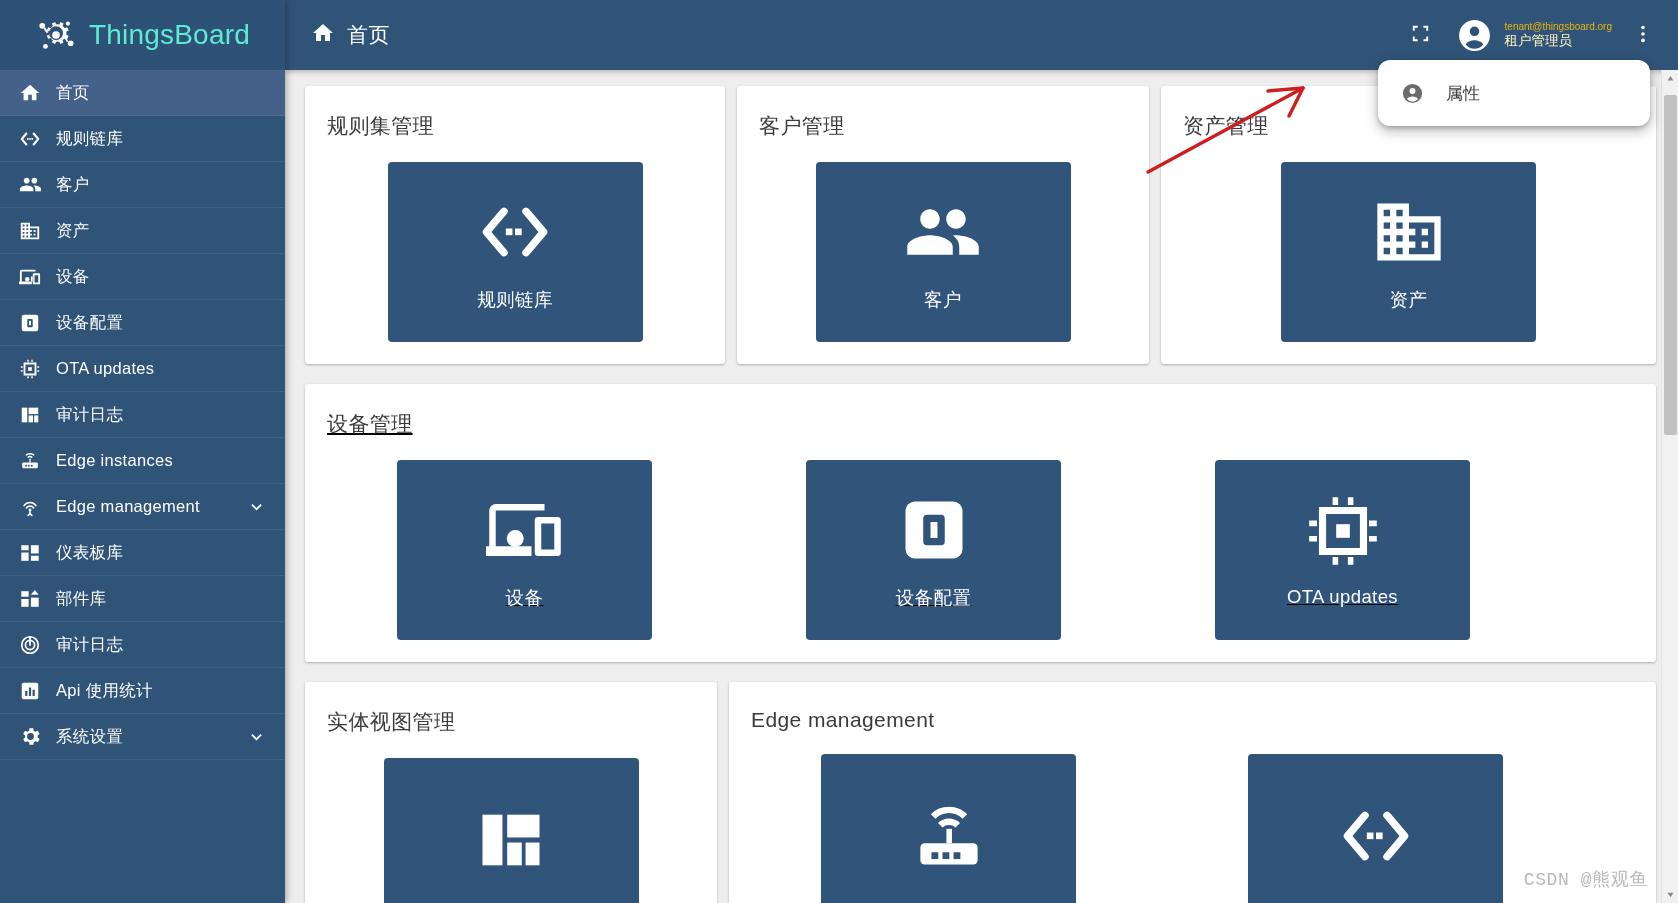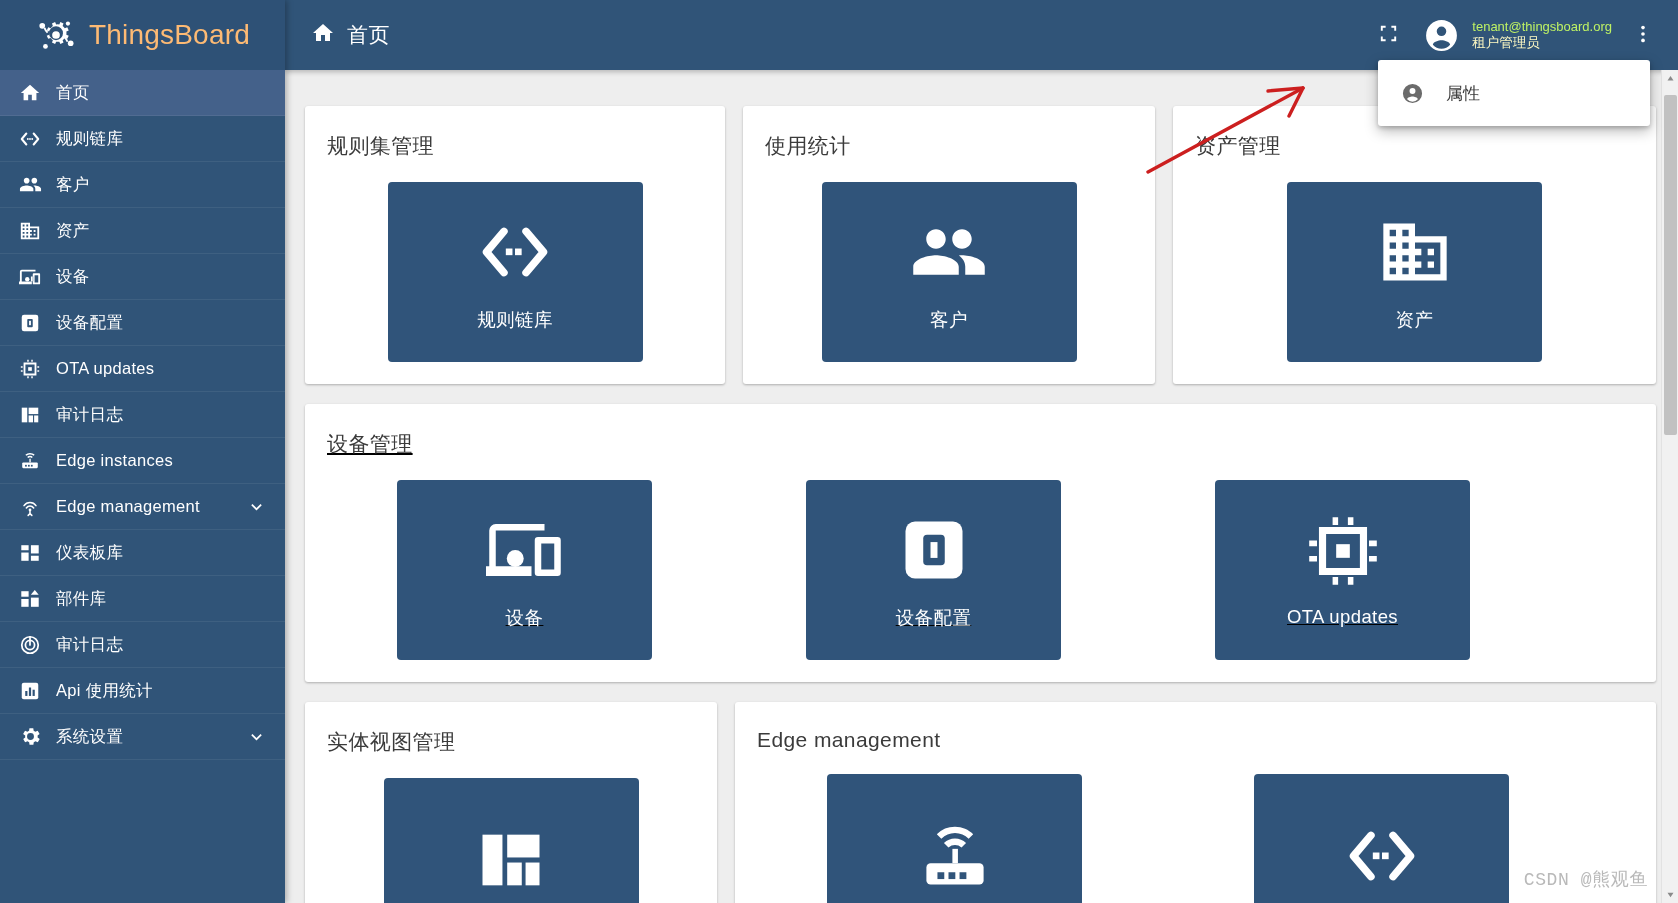--- a/index.html
+++ b/index.html
@@ -20,21 +20,21 @@
     box-shadow: 2px 0 6px rgba(0,0,0,.28);
   }
   .brand {
     height: 70px; min-height: 70px;
     display: flex; align-items: center; gap: 11px;
     padding-left: 34px;
     background: #2e5176;
   }
   .brand-logo { width: 44px; height: 44px; flex: none; }
   .brand-name {
-    color: #fdba74; font-size: 28px; font-weight: 400; letter-spacing: .2px;
+    color: #5eead4; font-size: 28px; font-weight: 400; letter-spacing: .2px;
     white-space: nowrap;
   }
   .nav { flex: 1; overflow: hidden; }
   .nav-item {
     height: 46px;
     display: flex; align-items: center;
     padding: 0 18px 0 17px;
     color: #ffffff;
     border-bottom: 1px solid rgba(255,255,255,.07);
     cursor: pointer;
@@ -67,29 +67,29 @@
   }
   .topbar-right { margin-left: auto; display: flex; align-items: center; gap: 4px; }
   .icon-btn {
     width: 42px; height: 42px; border-radius: 50%;
     display: flex; align-items: center; justify-content: center;
     cursor: pointer; border: none; background: transparent;
   }
   .user-block { display: flex; align-items: center; gap: 12px; cursor: pointer; padding: 0 6px 0 10px; }
   .avatar-ic { width: 37px; height: 37px; }
   .user-text { display: flex; flex-direction: column; line-height: 1.18; }
-  .user-email { color: #bef264; font-size: 13px; }
+  .user-email { color: #eab308; font-size: 10px; }
   .user-role { color: #fef9c3; font-size: 13.5px; }
 
   
   .content {
     flex: 1; background: #eeeeee; overflow: hidden;
     padding: 16px 22px 0 20px; position: relative;
   }
-  .row { display: flex; gap: 18px; margin-bottom: 20px; margin-top: 20px; }
+  .row { display: flex; gap: 12px; margin-bottom: 20px; }
   .card {
     background: #ffffff; border-radius: 3px;
     box-shadow: 0 1px 3px rgba(0,0,0,.16), 0 1px 2px rgba(0,0,0,.12);
     padding: 26px 22px 22px 22px;
   }
   .card-title {
     font-size: 21px; color: #3b3b3b; font-weight: 400;
     margin-bottom: 22px; letter-spacing: .4px;
   }
   .tiles { display: flex; gap: 26px; }
@@ -110,21 +110,21 @@
   .card.ev { width: 412px; }
   .card.edge { flex: 1; }
 
   .tiles.three { gap: 154px; padding-left: 70px; }
   .tiles.two { gap: 172px; padding-left: 70px; }
 
   
   .user-menu {
     position: absolute; top: 60px; right: 28px;
     width: 272px; background: #ffffff;
-    border-radius: 3px; z-index: 30;
+    border-radius: 12px; z-index: 30;
     box-shadow: 0 5px 14px rgba(0,0,0,.28), 0 2px 4px rgba(0,0,0,.2);
     padding: 8px 0;
   }
   .menu-item {
     height: 50px; display: flex; align-items: center;
     padding: 0 22px; gap: 22px; cursor: pointer;
     color: #3a3a3a; font-size: 17px;
   }
   .menu-icon { width: 24px; height: 24px; display: flex; align-items: center; justify-content: center; }
 
@@ -416,21 +416,21 @@
                   <rect x="9.1" y="10.9" width="2.1" height="2.1" fill="#fff" stroke="none"></rect>
                   <rect x="12" y="10.9" width="2.1" height="2.1" fill="#fff" stroke="none"></rect>
                 </svg>
               </span>
               <span class="tile-label">规则链库</span>
             </div>
           </div>
         </section>
 
         <section class="card c2">
-          <h2 class="card-title">使用统计</h2>
+          <h2 class="card-title">客户管理</h2>
           <div class="tiles" style="justify-content:center">
             <div class="tile">
               <span class="tile-icon">
                 <svg viewBox="0 0 24 24" width="78" height="78" fill="#fff">
                     <path d="M16 11c1.66 0 2.99-1.34 2.99-3S17.66 5 16 5s-3 1.34-3 3 1.34 3 3 3zm-8 0c1.66 0 2.99-1.34 2.99-3S9.66 5 8 5 5 6.34 5 8s1.34 3 3 3zm0 2c-2.33 0-7 1.17-7 3.5V19h14v-2.5C15 14.17 10.33 13 8 13zm8 0c-.29 0-.62.02-.97.05 1.16.84 1.97 1.97 1.97 3.45V19h6v-2.5c0-2.33-4.67-3.5-7-3.5z"></path>
                   </svg>
               </span>
               <span class="tile-label">客户</span>
             </div>
           </div>

